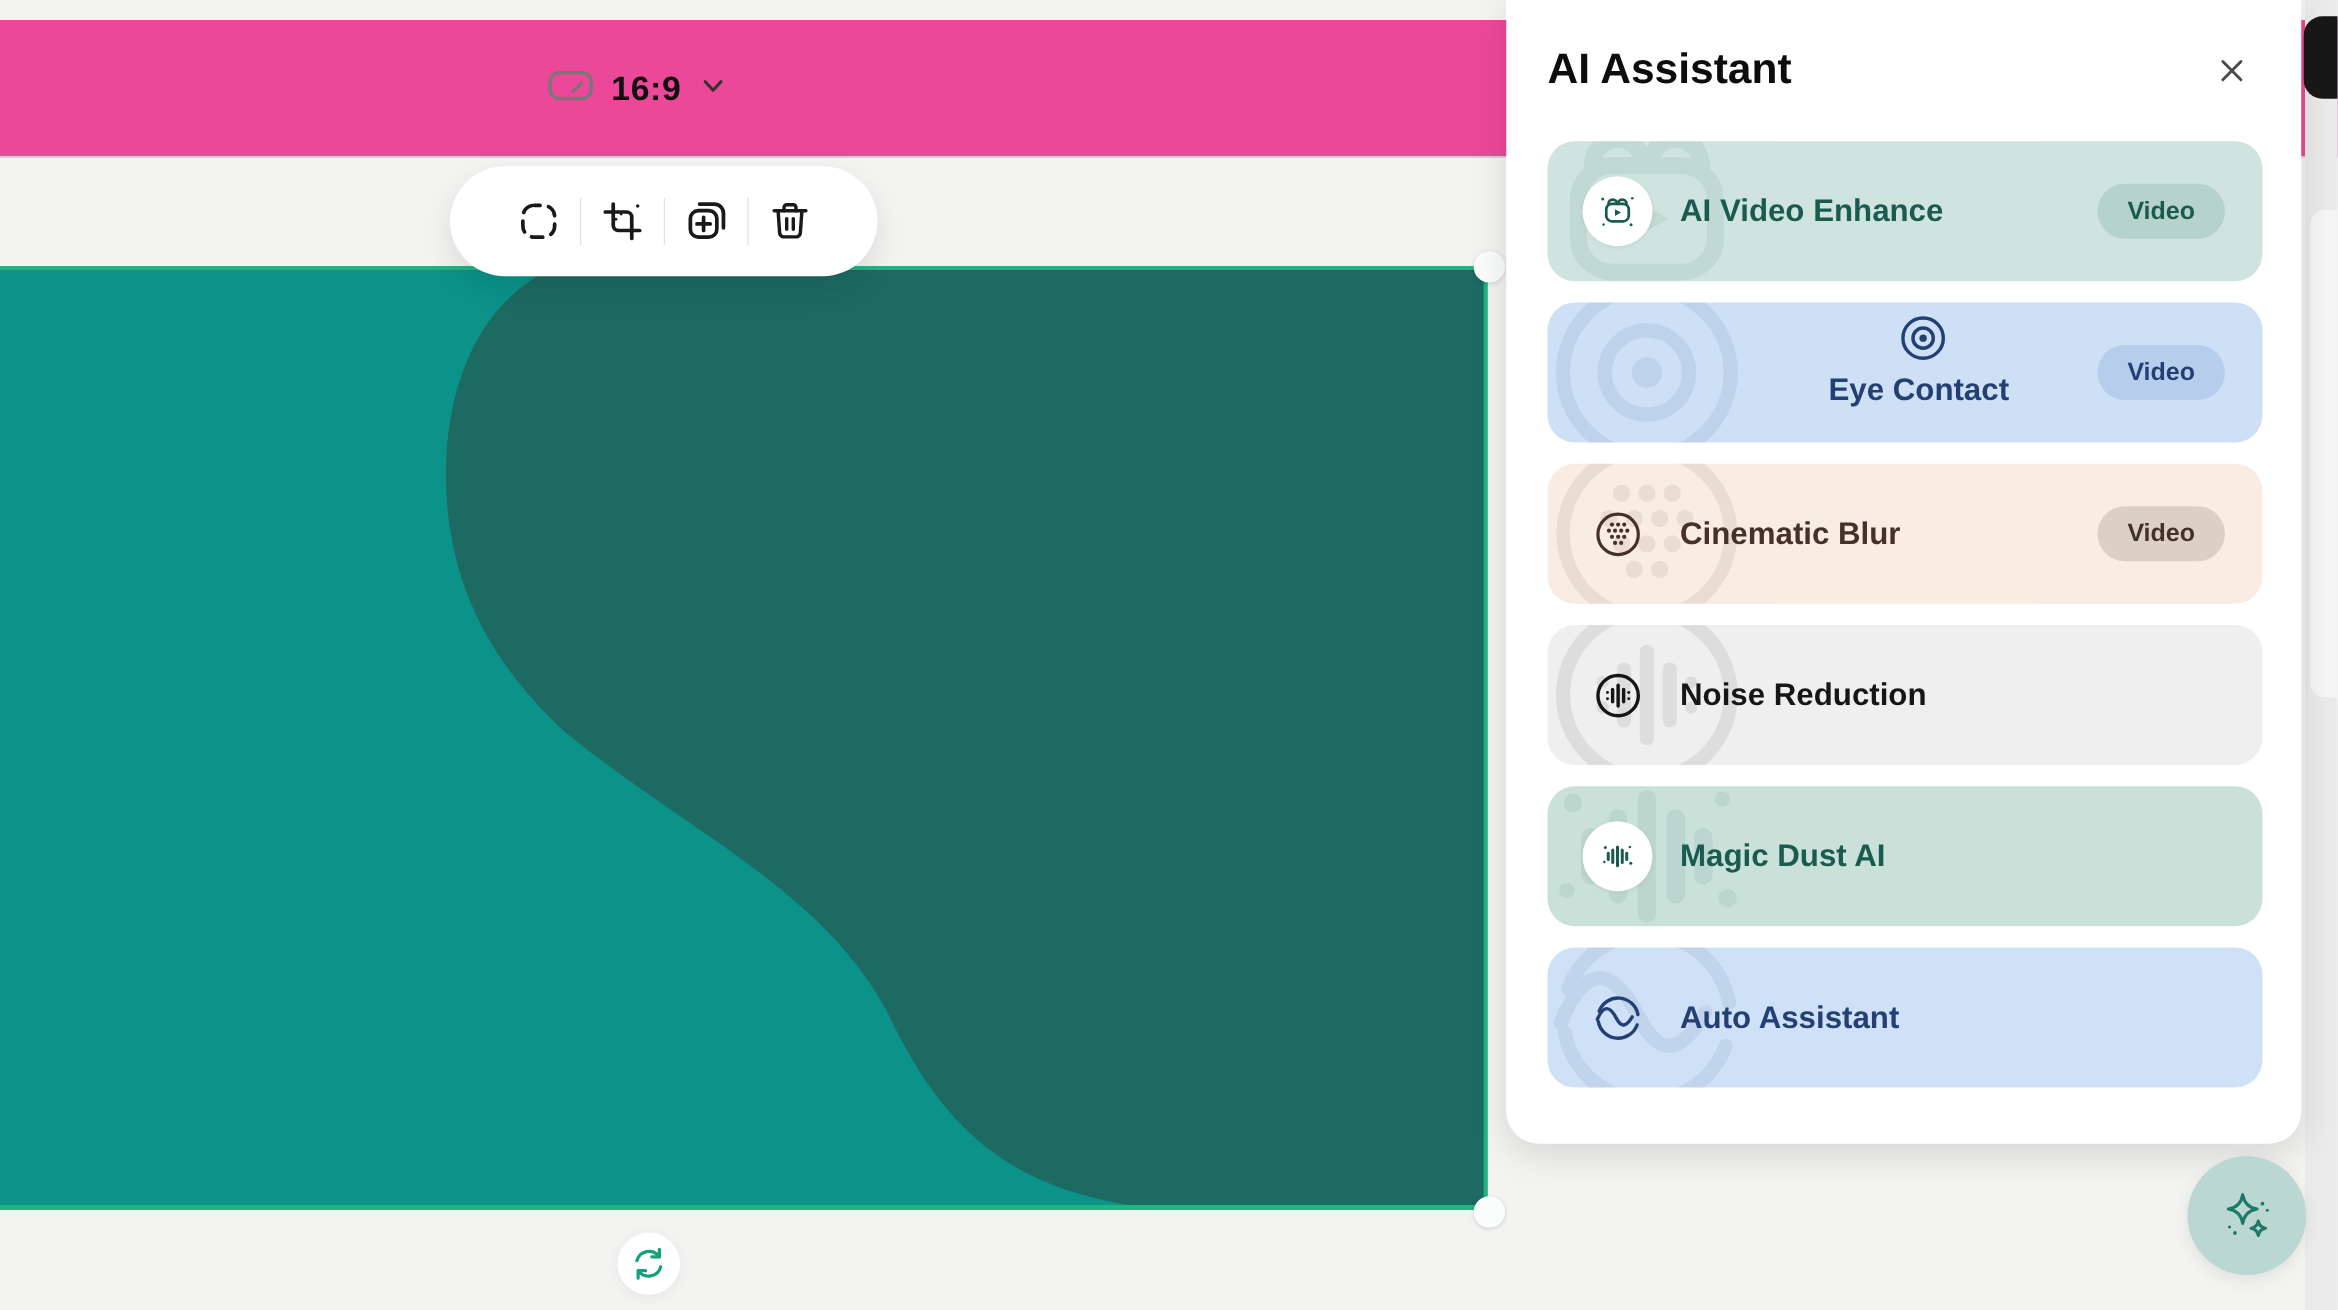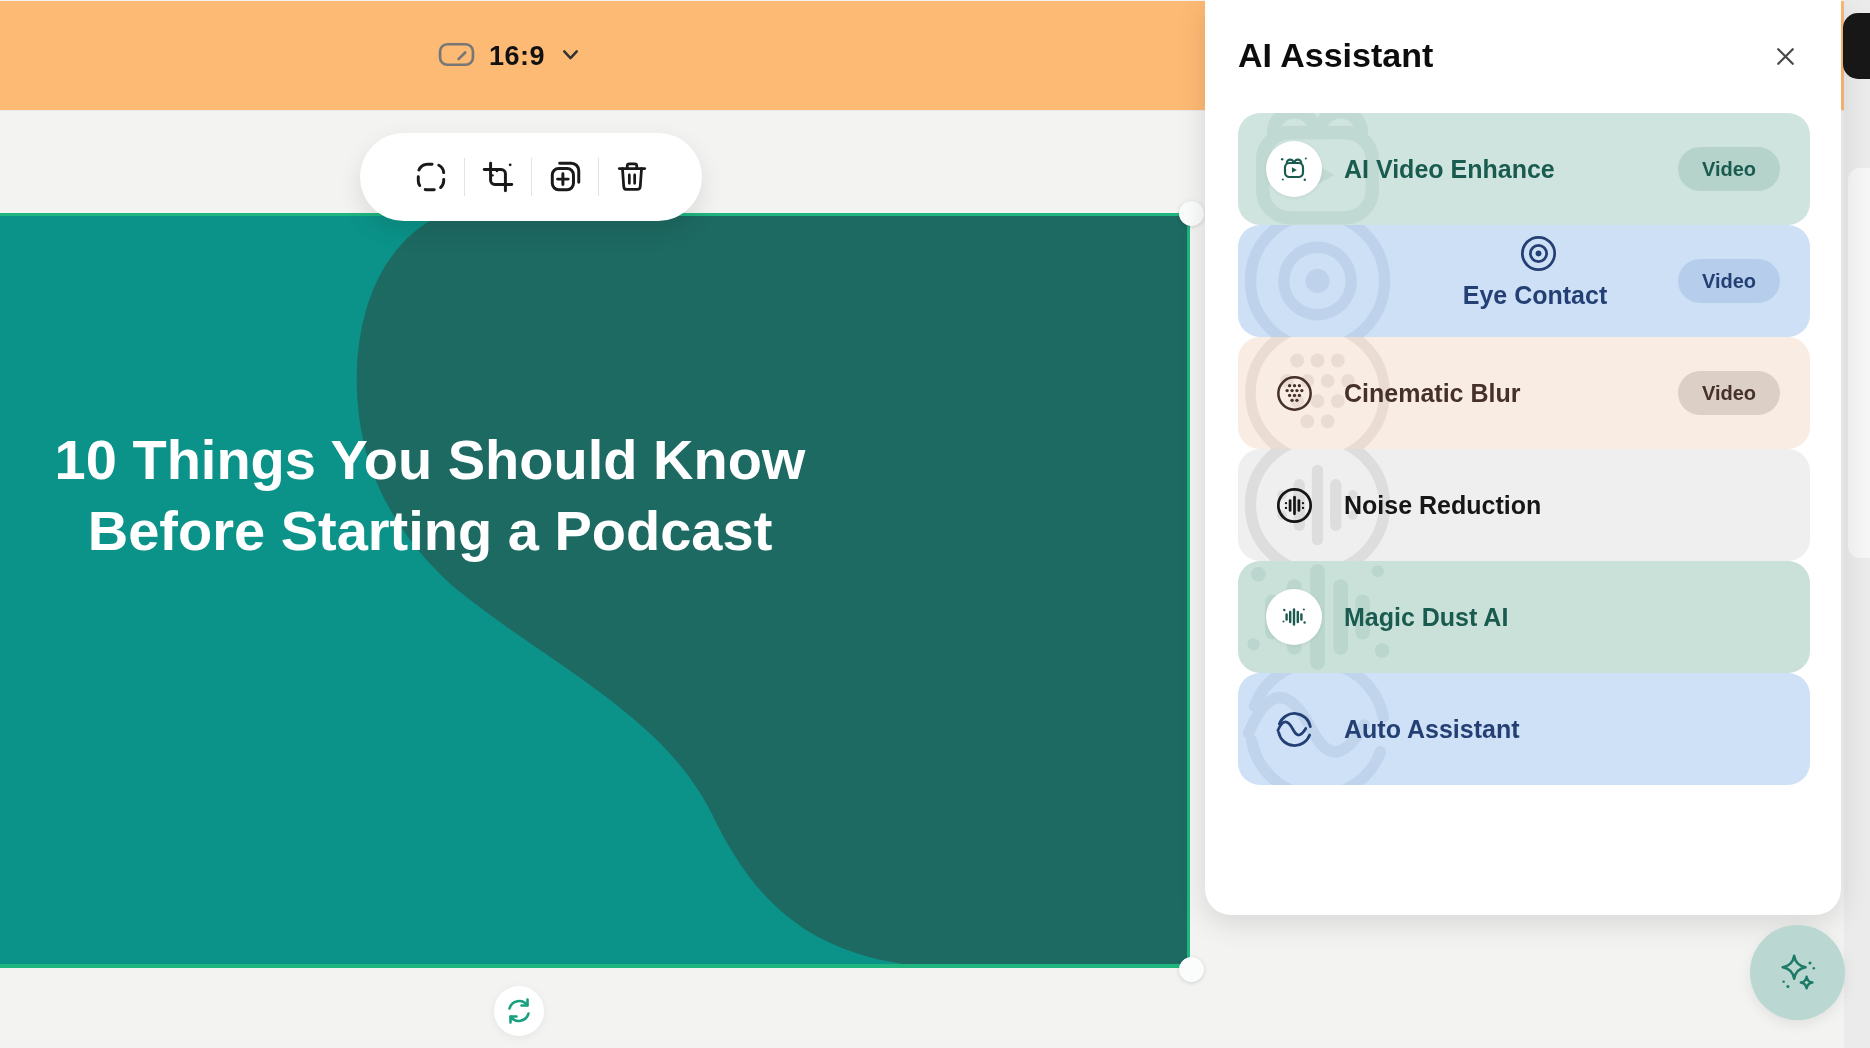--- a/index.html
+++ b/index.html
@@ -1,21 +1,21 @@
 <!DOCTYPE html>
 <html><head>
 <meta charset="utf-8">
 <style>
   * { margin:0; padding:0; box-sizing:border-box; }
   html,body { width:1870px; height:1048px; overflow:hidden;
     font-family:"Liberation Sans", sans-serif; background:#f3f3f2; }
 
   
-  .topbar { position:absolute; left:0; top:1px; width:1870px; height:110px;
-    background:#fdba74; border-bottom:1px solid #e7e7e7; z-index:1; }
+  .topbar { position:absolute; left:0; top:16px; width:1870px; height:110px;
+    background:#ec4899; border-bottom:1px solid #e7e7e7; z-index:1; }
   .ratio-control { position:absolute; left:438px; top:28px; height:54px;
     display:flex; align-items:center; gap:14px; cursor:pointer; }
   .ratio-label { font-size:27px; font-weight:700; color:#111; letter-spacing:.5px; }
 
   
   .workspace { position:absolute; left:0; top:111px; width:1870px; height:937px;
     background:#f3f3f2; }
   .right-strip { position:absolute; right:0; top:0; width:26px; height:1048px;
     background:#ebebeb; z-index:4; }
   .right-strip-card { position:absolute; right:0; top:168px; width:22px; height:390px;
@@ -50,21 +50,21 @@
   
   .ai-panel { position:absolute; left:1205px; top:0; width:636px; height:915px;
     background:#ffffff; border-radius:0 0 26px 26px;
     box-shadow:0 8px 30px rgba(0,0,0,.12); z-index:5; }
   .ai-header { position:absolute; left:33px; top:36px; right:36px; height:44px; }
   .ai-title { font-size:34px; font-weight:700; color:#0d0d0d;text-align:right; }
   .ai-close { position:absolute; right:2px; top:4px; width:36px; height:36px;
     border:none; background:transparent; cursor:pointer;
     display:flex; align-items:center; justify-content:center; }
   .ai-cards { position:absolute; left:33px; top:113px; width:572px;
-    display:flex; flex-direction:column; }
+    display:flex; flex-direction:column; gap:17px; }
   .card { position:relative; height:112px; border-radius:22px; overflow:hidden;
     display:flex; align-items:center; cursor:pointer; }
   .card-deco { position:absolute; left:-18px; top:50%; transform:translateY(-50%);
     width:195px; height:195px; opacity:.08; pointer-events:none; }
   .card-deco svg { width:100%; height:100%; }
   .card-iconbox { position:relative; width:56px; height:56px; margin-left:28px;
     flex:0 0 auto; display:flex; align-items:center; justify-content:center; }
   .icon-circle { width:56px; height:56px; border-radius:50%; background:#fff;
     display:flex; align-items:center; justify-content:center;
     box-shadow:0 1px 4px rgba(0,0,0,.06); }
@@ -98,24 +98,20 @@
   </div>
 </div>
 
 <div class="workspace"></div>
 
 <div class="canvas" id="canvas" style="background: rgb(11, 147, 137); border-color: rgb(31, 181, 126);">
   <svg class="blob" viewBox="0 0 1190 755" preserveAspectRatio="none">
     <path id="blob-path" d="M440 0 C390 25 362 80 358 150 C354 240 386 310 452 372
       C548 452 660 500 712 600 C748 676 795 738 905 755 L1190 755 L1190 0 Z" fill="#1D6A62"></path>
   </svg>
-  <div class="canvas-title" style="color: rgb(255, 255, 255);">
-    <div>10 Things You Should Know</div>
-    <div>Before Starting a Podcast</div>
-  </div>
 </div>
 <div class="handle" style="left:1179px; top:201px;"></div>
 <div class="handle" style="left:1179px; top:957px;"></div>
 
 <div class="sel-toolbar" id="sel-toolbar">
     <button class="sel-btn">
       <span style="display: flex;">
         <svg width="36" height="36" viewBox="0 0 34 34" fill="none">
           <rect x="5" y="5" width="24" height="24" rx="8.5" stroke="#191919" stroke-width="2.8" stroke-dasharray="8.5 6.5" stroke-dashoffset="4" stroke-linecap="round"></rect>
         </svg>

